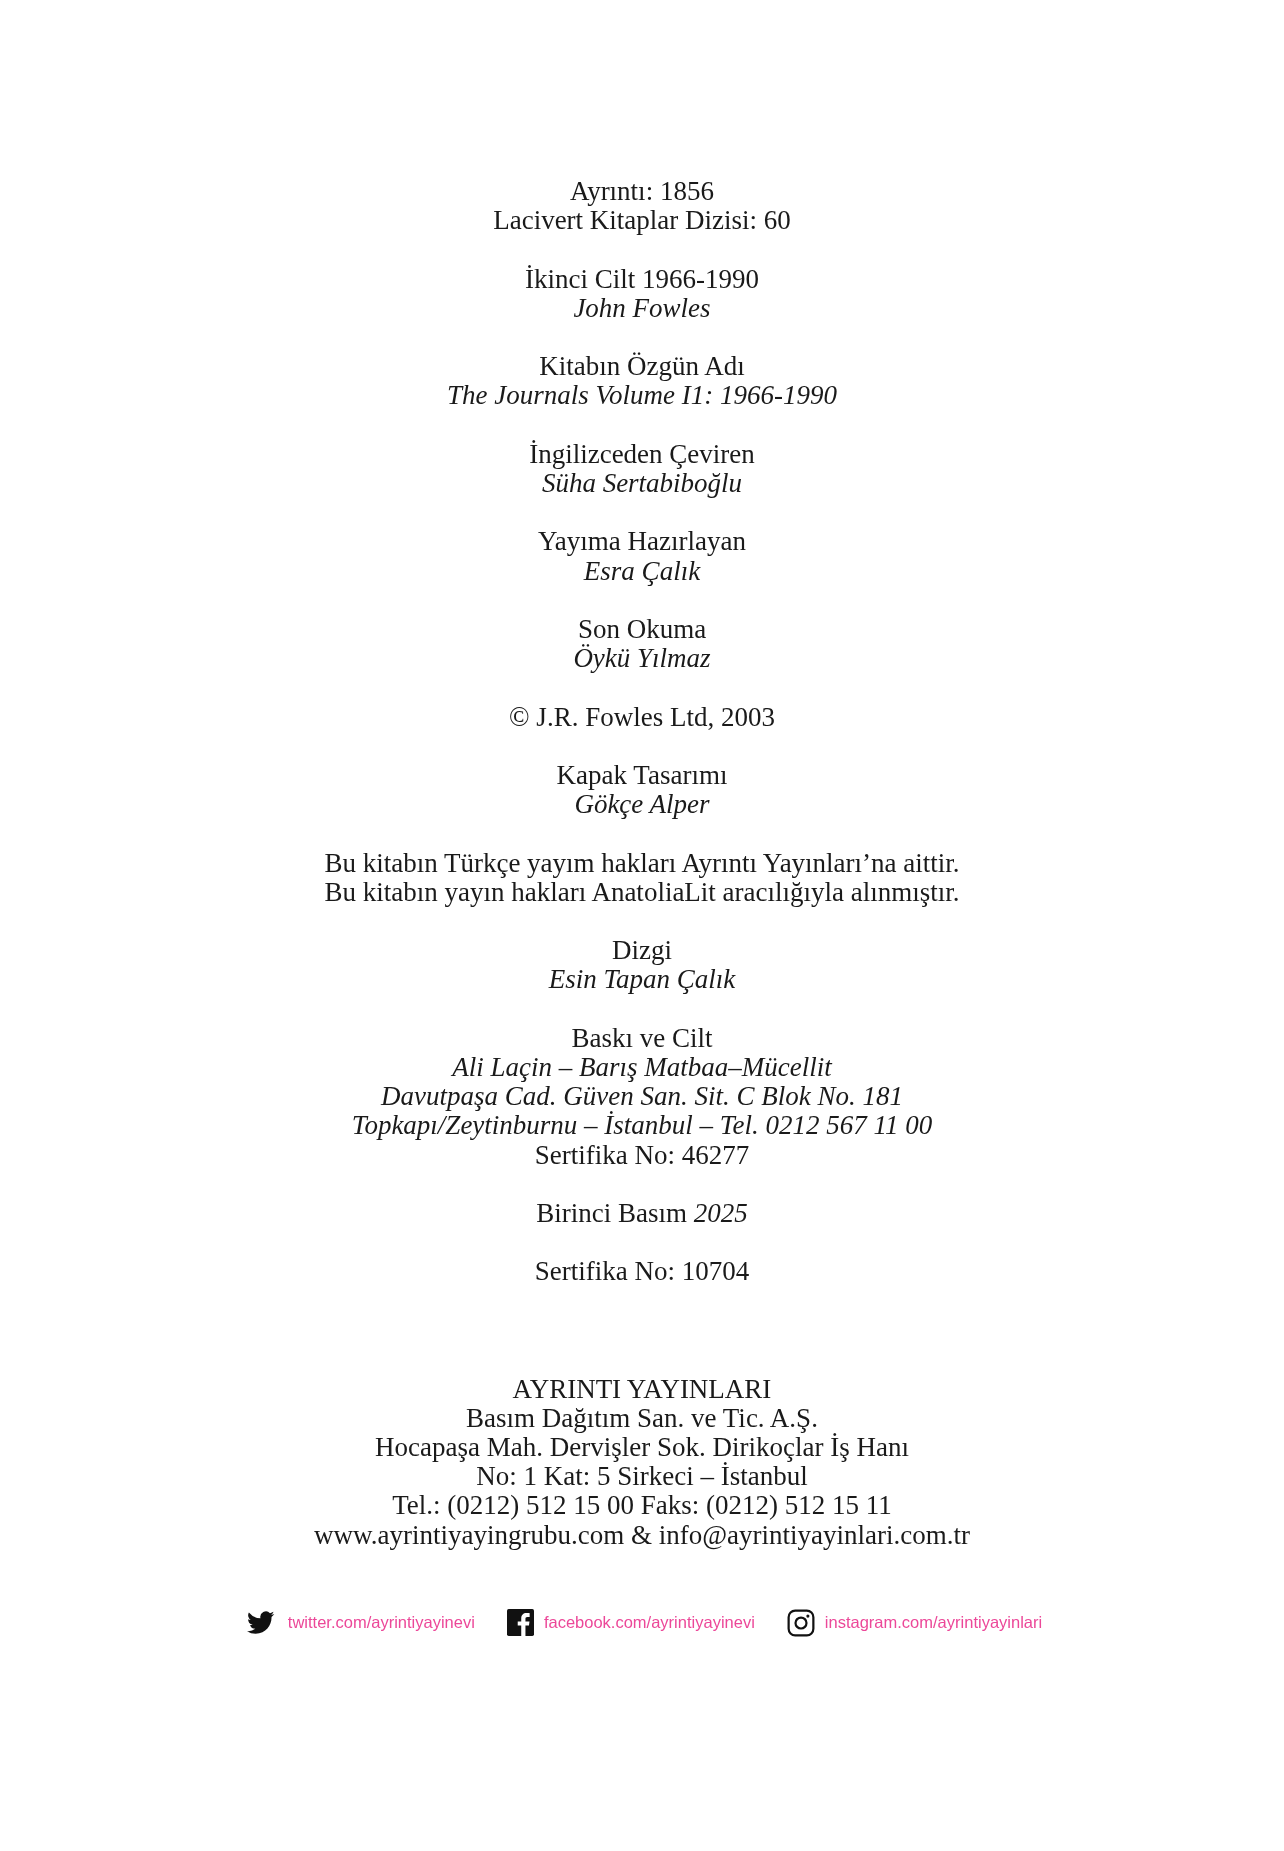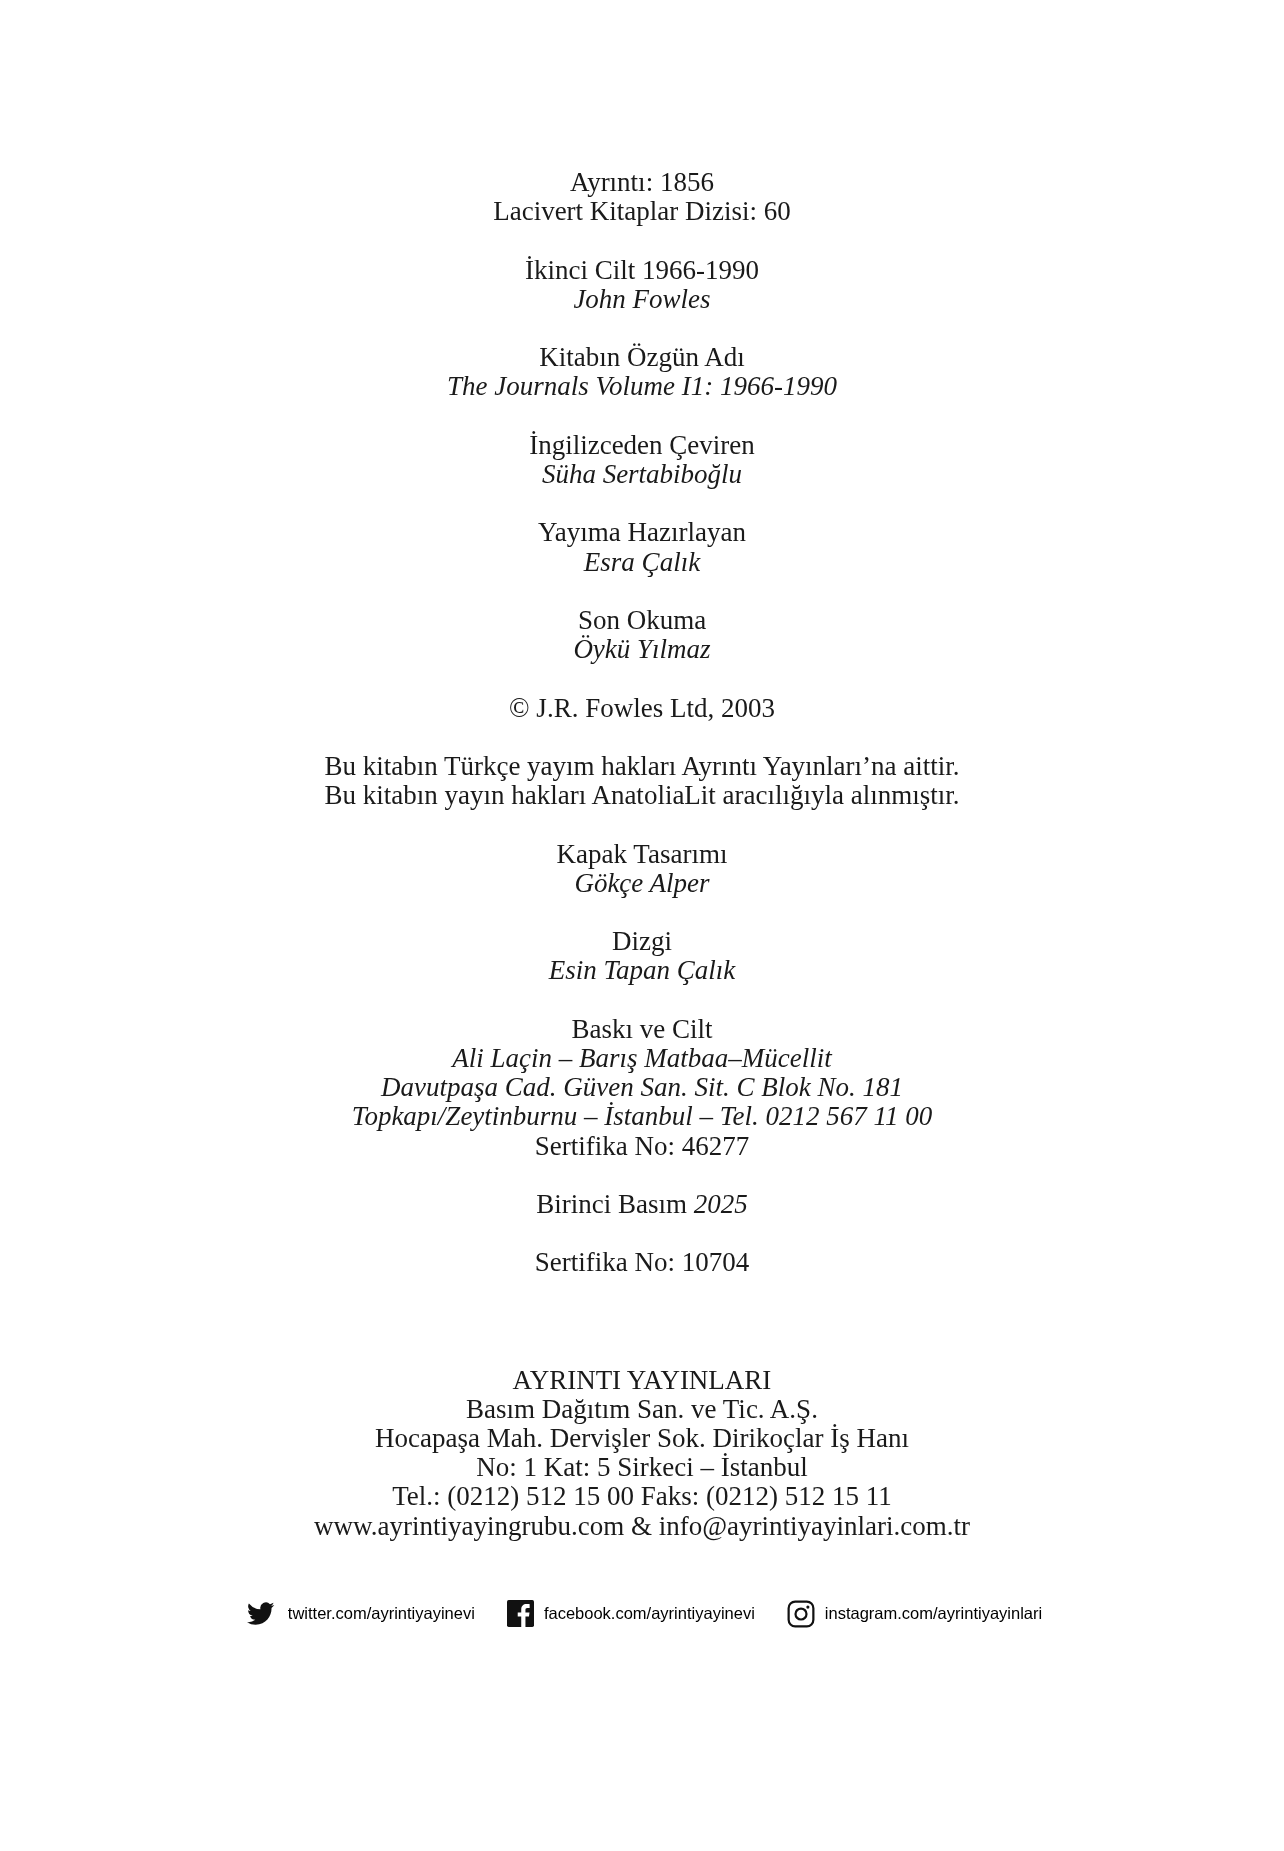--- a/index.html
+++ b/index.html
@@ -4,21 +4,21 @@
 <style>
   html, body {
     margin: 0;
     padding: 0;
     background: #ffffff;
   }
   .page {
     position: relative;
     width: 1284px;
     height: 1658px;
-    margin: 0 auto;
+    margin: 9px auto;
     background: #ffffff;
     overflow: hidden;
     font-family: "Liberation Serif", serif;
     color: #1a1a1a;
   }
   .flow {
     padding-top: 168px;
     text-align: center;
     font-size: 27px;
     line-height: 29.2px;
@@ -37,21 +37,21 @@
     margin-top: 88px;
   }
   .social-row {
     margin-top: 58px;
     display: flex;
     justify-content: center;
     align-items: center;
     gap: 32px;
     font-family: "Liberation Sans", sans-serif;
     font-size: 16.5px;
-    color: #000000;
+    color: #ec4899;
     line-height: normal;
   }
   .social-item {
     display: flex;
     align-items: center;
     gap: 10px;
   }
   .social-item svg {
     display: block;
     flex: 0 0 auto;
@@ -84,26 +84,26 @@
           <div class="line"><span class="italic">Esra Çalık</span></div>
         </div>
         <div class="block">
           <div class="line"><span>Son Okuma</span></div>
           <div class="line"><span class="italic">Öykü Yılmaz</span></div>
         </div>
         <div class="block">
           <div class="line"><span>© J.R. Fowles Ltd, 2003</span></div>
         </div>
         <div class="block">
+          <div class="line"><span>Kapak Tasarımı</span></div>
+          <div class="line"><span class="italic">Gökçe Alper</span></div>
+        </div>
+        <div class="block">
           <div class="line"><span>Bu kitabın Türkçe yayım hakları Ayrıntı Yayınları’na aittir.</span></div>
           <div class="line"><span>Bu kitabın yayın hakları AnatoliaLit aracılığıyla alınmıştır.</span></div>
-        </div>
-        <div class="block">
-          <div class="line"><span>Kapak Tasarımı</span></div>
-          <div class="line"><span class="italic">Gökçe Alper</span></div>
         </div>
         <div class="block">
           <div class="line"><span>Dizgi</span></div>
           <div class="line"><span class="italic">Esin Tapan Çalık</span></div>
         </div>
         <div class="block">
           <div class="line"><span>Baskı ve Cilt</span></div>
           <div class="line"><span class="italic">Ali Laçin – Barış Matbaa–Mücellit</span></div>
           <div class="line"><span class="italic">Davutpaşa Cad. Güven San. Sit. C Blok No. 181</span></div>
           <div class="line"><span class="italic">Topkapı/Zeytinburnu – İstanbul – Tel. 0212 567 11 00</span></div>

